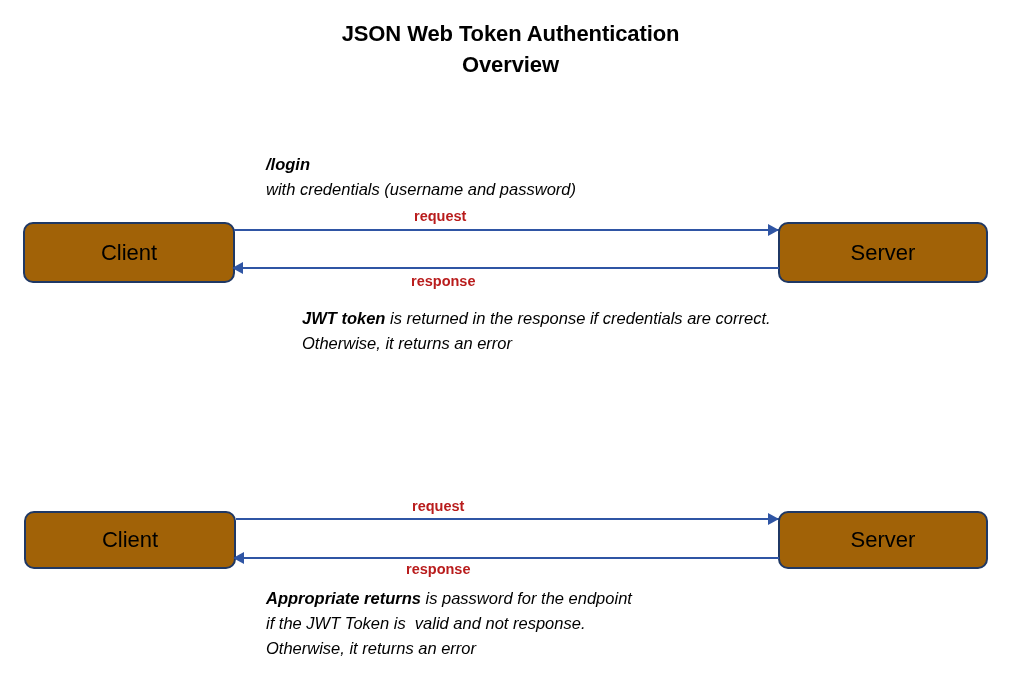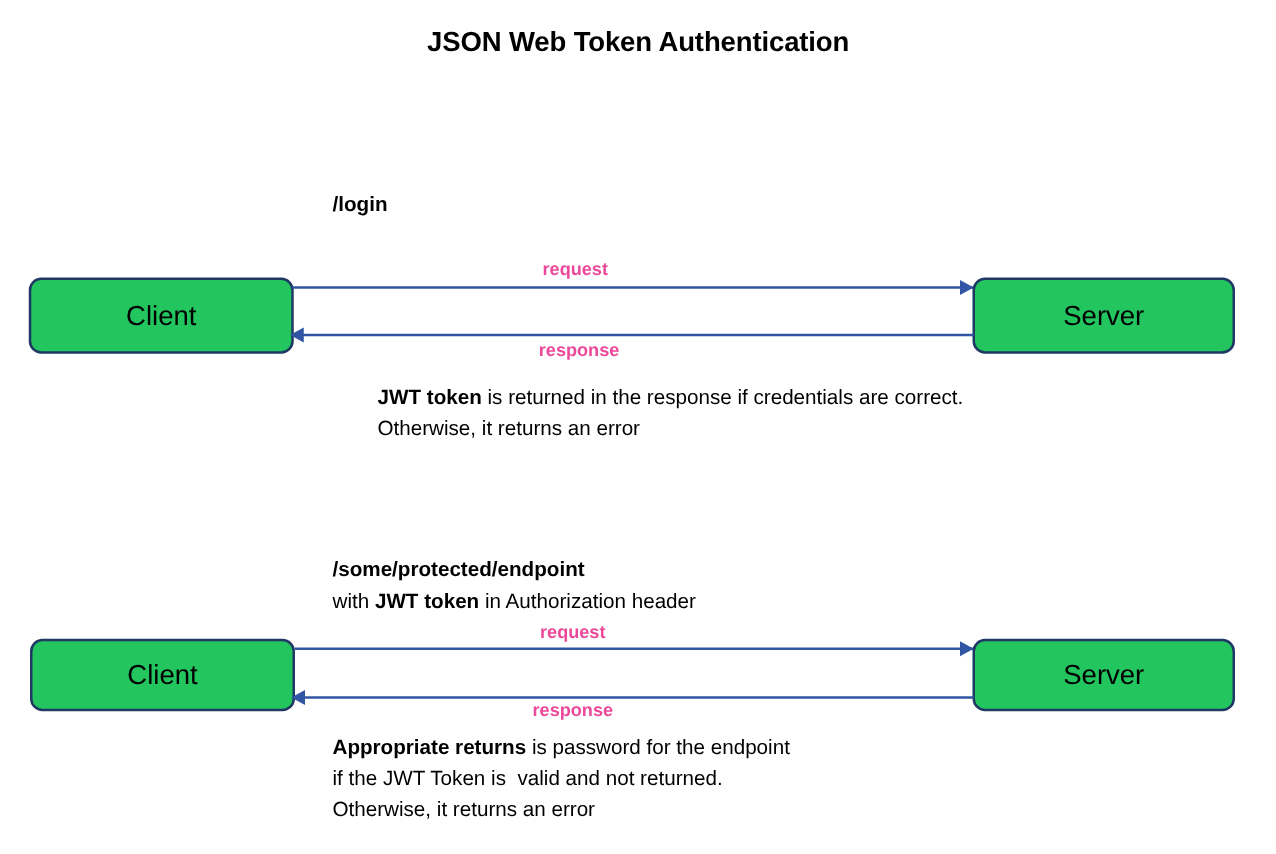--- a/index.html
+++ b/index.html
@@ -38,21 +38,21 @@
     line-height: 31px;
     color: #000000;
     letter-spacing: -0.1px;
   }
   .title .line2 { display: block; }
 
   
   .node {
     position: absolute;
     box-sizing: border-box;
-    background: #22c55e;
+    background: #a16207;
     border: 2.5px solid #1F3864;
     border-radius: 10px;
     display: flex;
     align-items: center;
     justify-content: center;
     font-size: 22px;
     font-weight: normal;
     color: #000000;
     line-height: 1;
   }
@@ -94,56 +94,57 @@
   #line-req-bot  { left: 236px; top: 518px; width: 543px; }
   #head-req-bot  { left: 768px; top: 513px; }
   #line-res-bot  { left: 238px; top: 557px; width: 541px; }
   #head-res-bot  { left: 233px; top: 552px; }
 
   
   .flow-label {
     position: absolute;
     font-size: 14.5px;
     font-weight: bold;
-    color: #ec4899;
+    color: #b91c1c;
     white-space: nowrap;
     line-height: 1;
-    margin-left: 20px;
   }
   #label-req-top { left: 414px; top: 209px; }
   #label-res-top { left: 411px; top: 274px; }
   #label-req-bot { left: 412px; top: 499px; }
   #label-res-bot { left: 406px; top: 562px; }
 
   
   .note {
     position: absolute;
     left: 266px;
     font-size: 16.5px;
     line-height: 25px;
     color: #000000;
     white-space: pre;
+    font-style: italic;
   }
   .note b { font-weight: bold; }
 
   #note-login-req   { top: 152px; }
   #note-login-res   { top: 306px; margin-left: 36px; }
   #note-ep-req      { top: 444px; }
   #note-ep-res      { top: 586px; }
 </style>
 </head>
 <body>
 
 <div class="canvas">
 
   <div class="title">
     <span>JSON Web Token Authentication</span>
+    <span class="line2">Overview</span>
   </div>
 
-  <div class="note" id="note-login-req"><b>/login</b><br></div>
+  <div class="note" id="note-login-req"><b>/login</b><br><span>with credentials (username and password)</span></div>
 
   <div class="flow-label" id="label-req-top">request</div>
 
   <div class="node" id="client-top">
     <span>Client</span>
   </div>
 
   <div class="flow-line" id="line-req-top"></div>
   <div class="arrowhead right" id="head-req-top"></div>
 
@@ -151,35 +152,34 @@
     <span>Server</span>
   </div>
 
   <div class="flow-line" id="line-res-top"></div>
   <div class="arrowhead left" id="head-res-top"></div>
 
   <div class="flow-label" id="label-res-top">response</div>
 
   <div class="note" id="note-login-res"><b>JWT token</b><span> is returned in the response if credentials are correct.</span><br><span>Otherwise, it returns an error</span></div>
 
-  <div class="note" id="note-ep-req"><b>/some/protected/endpoint</b><br><span>with </span><b>JWT token</b><span> in Authorization header</span></div>
 
   <div class="flow-label" id="label-req-bot">request</div>
 
   <div class="node" id="client-bot">
     <span>Client</span>
   </div>
 
   <div class="flow-line" id="line-req-bot"></div>
   <div class="arrowhead right" id="head-req-bot"></div>
 
   <div class="node" id="server-bot">
     <span>Server</span>
   </div>
 
   <div class="flow-line" id="line-res-bot"></div>
   <div class="arrowhead left" id="head-res-bot"></div>
 
   <div class="flow-label" id="label-res-bot">response</div>
 
-  <div class="note" id="note-ep-res"><b>Appropriate returns</b><span> is password for the endpoint</span><br><span>if the JWT Token is  valid and not returned.</span><br><span>Otherwise, it returns an error</span></div>
+  <div class="note" id="note-ep-res"><b>Appropriate returns</b><span> is password for the endpoint</span><br><span>if the JWT Token is  valid and not response.</span><br><span>Otherwise, it returns an error</span></div>
 
 </div>
 
 </body></html>

